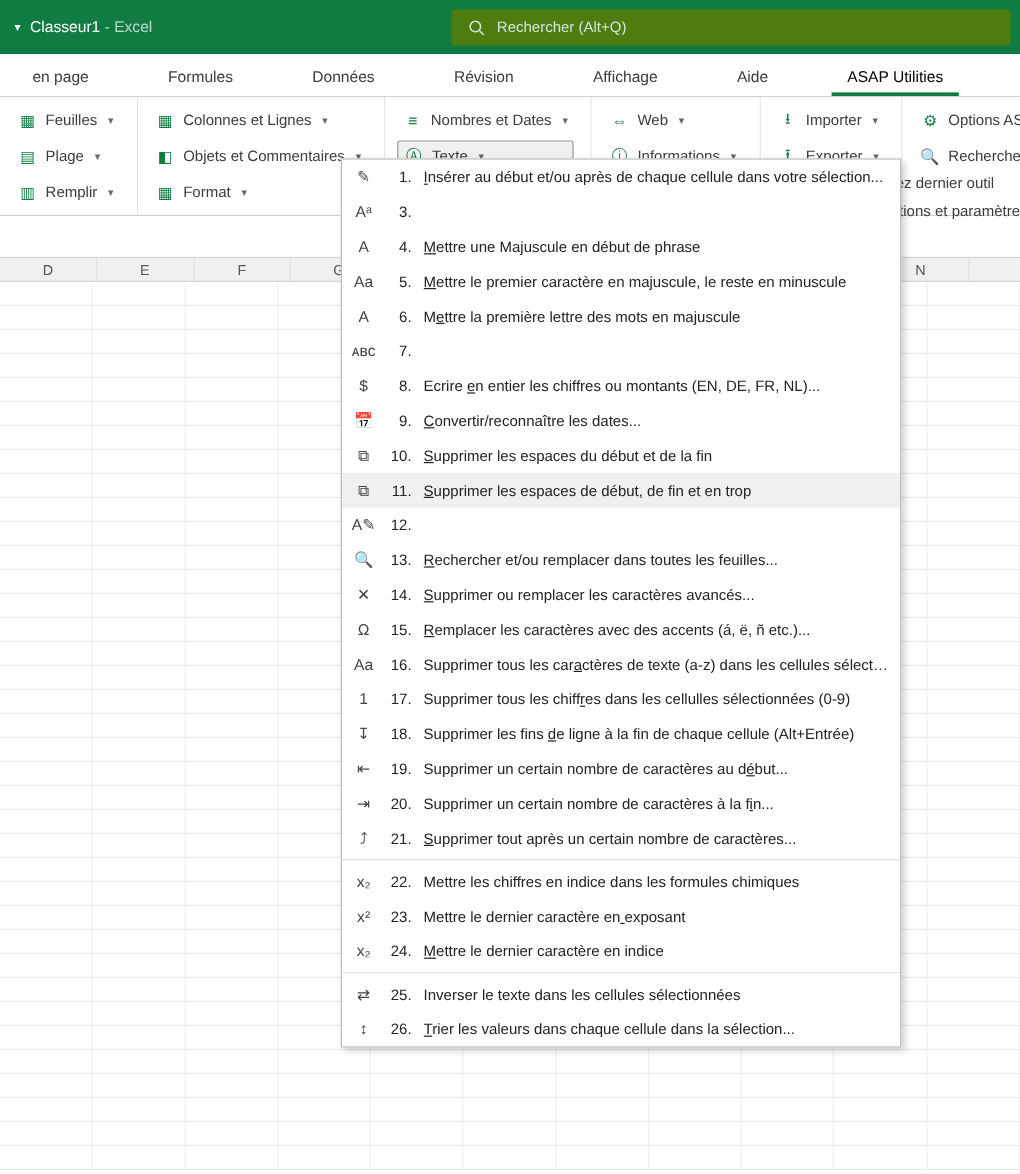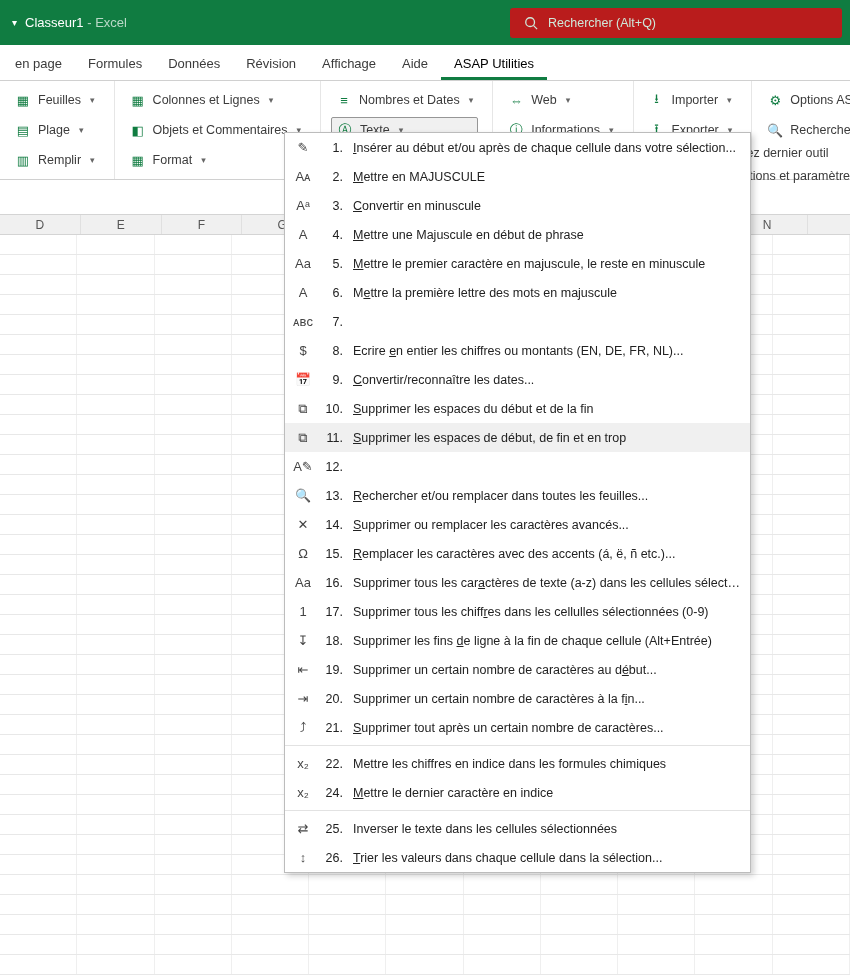--- a/index.html
+++ b/index.html
@@ -3,24 +3,24 @@
 <meta charset="utf-8">
 <style>
   * { margin: 0; padding: 0; box-sizing: border-box; font-family: "Segoe UI", Tahoma, sans-serif; }
   body { width: 850px; height: 978px; background: #fff; overflow: hidden; font-size: 12.5px; color: #222; }
   
   .titlebar { height: 45px; background: #107c41; display: flex; align-items: center; padding: 0 8px; color: #fff; }
   .title-left { display: flex; align-items: center; gap: 8px; padding-left: 4px; }
   .title-left .chev { font-size: 10px; color: #fff; }
   .title-left .title-text { font-size: 13px; }
   .title-left .dim { opacity: .7; }
-  .searchbox { margin-left: auto; background: #b91c1c; height: 30px; width: 332px; border-radius: 3px; display: flex; align-items: center; gap: 10px; padding: 0 14px; color: #cfe8da; }
+  .searchbox { margin-left: auto; background: #4d7c0f; height: 30px; width: 466px; border-radius: 3px; display: flex; align-items: center; gap: 10px; padding: 0 14px; color: #cfe8da; }
   .searchbox .mag { font-size: 14px; }
   
-  .tabs { height: 36px; display: flex; align-items: flex-end; padding: 0 2px; border-bottom: 1px solid #d0d0d0; }
+  .tabs { height: 36px; display: flex; align-items: flex-end; padding: 0 14px; border-bottom: 1px solid #d0d0d0; gap: 40px; }
   .tab { padding: 8px 13px 9px; font-size: 13px; color: #3b3b3b; cursor: pointer; }
   .tab.active { color: #000000; border-bottom: 3px solid #107c41; padding-bottom: 6px; }
   
   .ribbon { background:#fff; border-bottom:1px solid #d0d0d0; position:relative; }
   .ribbon-row { display:flex; }
   .ribbon-group { border-right:1px solid #e6e6e6; padding:6px 14px 6px 10px; display:flex; flex-direction:column; gap:4px; }
   .rg-item { display:flex; align-items:center; gap:7px; height:26px; padding:0 5px; color:#3b3b3b; cursor:pointer; white-space:nowrap; }
   .rg-item.selected { border:1px solid #969696; background:#f0f0f0; border-radius:2px; }
   .rg-item .ico { width:16px; height:16px; display:inline-flex; align-items:center; justify-content:center; color:#107c41; font-size:13px; }
   .rg-item .caret { font-size:9px; color:#666; margin-left:2px; }
@@ -670,28 +670,22 @@
     </div>
   </div>
 
 <div class="menu" id="menu">
     <div class="menu-item">
       <span class="mico">✎</span>
       <span class="num">1.</span>
       <span class="lbl"><u>I</u>nsérer au début et/ou après de chaque cellule dans votre sélection...</span>
     </div>
     <div class="menu-item">
-      <span class="mico">Aᴀ</span>
-      <span class="num">2.</span>
-      <span class="lbl"><u>M</u>ettre en MAJUSCULE</span>
-    </div>
-    <div class="menu-item">
       <span class="mico">Aᵃ</span>
       <span class="num">3.</span>
-      <span class="lbl"><u>C</u>onvertir en minuscule</span>
     </div>
     <div class="menu-item">
       <span class="mico">A</span>
       <span class="num">4.</span>
       <span class="lbl"><u>M</u>ettre une Majuscule en début de phrase</span>
     </div>
     <div class="menu-item">
       <span class="mico">Aa</span>
       <span class="num">5.</span>
       <span class="lbl"><u>M</u>ettre le premier caractère en majuscule, le reste en minuscule</span>
@@ -774,20 +768,25 @@
       <span class="num">21.</span>
       <span class="lbl"><u>S</u>upprimer tout après un certain nombre de caractères...</span>
     </div>
     <div class="menu-sep"></div>
     <div class="menu-item">
       <span class="mico">x₂</span>
       <span class="num">22.</span>
       <span class="lbl">Mettre les chiffres en indice dans les formules chimiques</span>
     </div>
     <div class="menu-item">
+      <span class="mico">x²</span>
+      <span class="num">23.</span>
+      <span class="lbl">Mettre le dernier caractère en<u> </u>exposant</span>
+    </div>
+    <div class="menu-item">
       <span class="mico">x₂</span>
       <span class="num">24.</span>
       <span class="lbl"><u>M</u>ettre le dernier caractère en indice</span>
     </div>
     <div class="menu-sep"></div>
     <div class="menu-item">
       <span class="mico">⇄</span>
       <span class="num">25.</span>
       <span class="lbl">Inverser le texte dans les cellules sélectionnées</span>
     </div>

